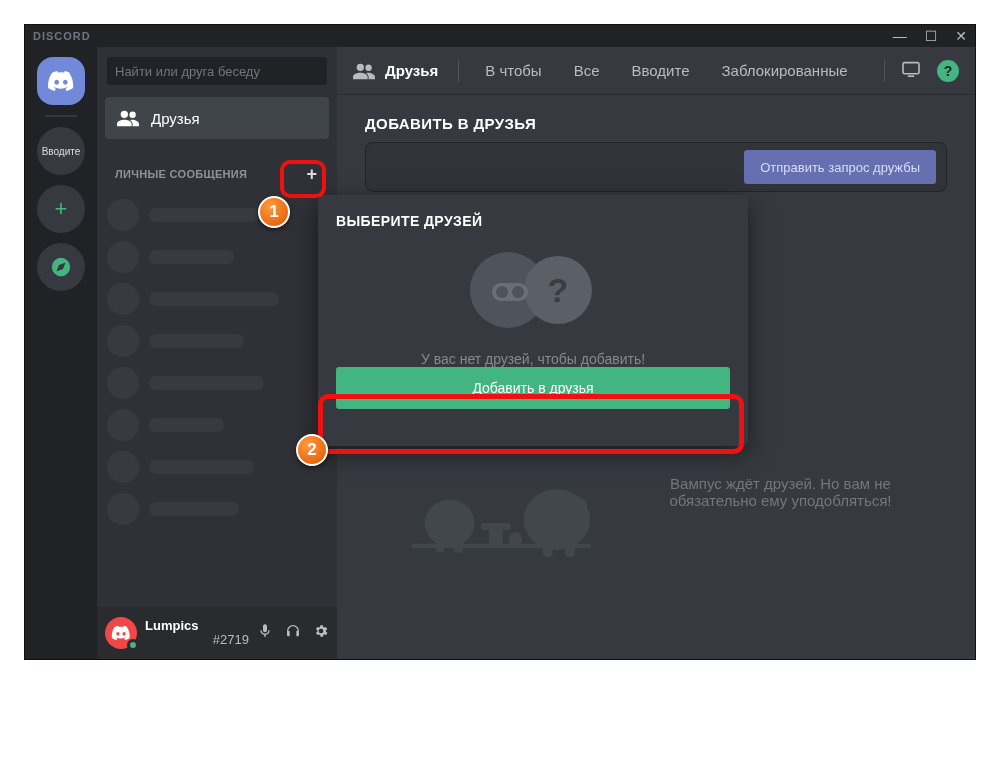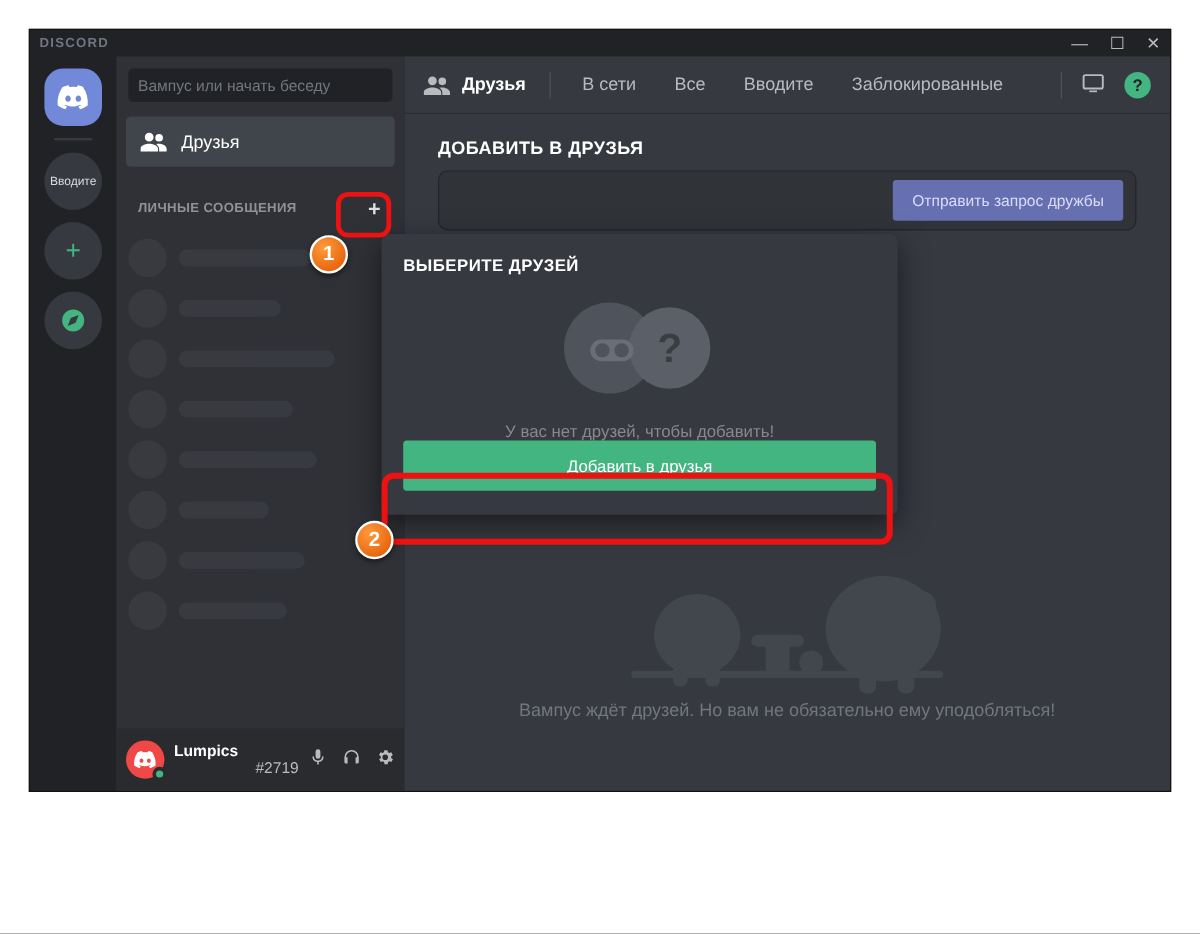--- a/index.html
+++ b/index.html
@@ -41,23 +41,23 @@
 .top-nav .sep { width: 1px; height: 22px; background: #4f545c; }
 .nav-tab { cursor: pointer; padding: 2px 6px; border-radius: 4px; }
 .nav-right { margin-left: auto; display: flex; align-items: center; gap: 16px; }
 .nav-right .help { width: 22px; height: 22px; border-radius: 50%; background: #43b581; color: #202225; display: flex; align-items: center; justify-content: center; font-weight: 700; font-size: 14px; }
 .main-content { flex: 1; padding: 20px 28px; position: relative; overflow: hidden; }
 .add-title { color: #fff; font-size: 15px; font-weight: 700; letter-spacing: 0.4px; margin-bottom: 10px; }
 .add-sub { color: #b9bbbe; font-size: 14px; margin-bottom: 18px; }
 .add-input-row { height: 50px; background: #303338; border: 1px solid #222428; border-radius: 8px; display: flex; align-items: center; padding: 0 10px 0 14px; }
 .add-input-row input { flex: 1; background: transparent; border: none; color: #dcddde; font-size: 14px; outline: none; }
 .send-btn { height: 34px; padding: 0 16px; background: #6670b0; color: #d9dcfb; font-size: 13px; border: none; border-radius: 3px; cursor: pointer; }
-.empty-area { position: absolute; left: 0; right: 0; top: 230px; bottom: 0; display: flex; flex-direction: column; align-items: center; justify-content: center; color: #72767d; font-size: 15px; text-align: center; padding: 0 40px; }
+.empty-area { position: absolute; left: 0; right: 0; top: 230px; bottom: 0; display: flex; flex-direction: row; align-items: center; justify-content: center; color: #72767d; font-size: 15px; text-align: center; padding: 0 40px; }
 .empty-illus { width: 360px; height: 200px; opacity: 0.5; }
-.popover { position: absolute; left: 318px; top: 195px; width: 430px; background: #36393f; border-radius: 6px; box-shadow: 0 8px 24px rgba(0,0,0,0.5); padding: 18px 18px 20px 18px; z-index: 20; }
+.popover { position: absolute; left: 318px; top: 195px; width: 430px; background: #36393f; border-radius: 6px; box-shadow: 0 8px 24px rgba(0,0,0,0.5); padding: 18px 18px 37px 18px; z-index: 20; }
 .popover-title { color: #fff; font-size: 14px; font-weight: 700; letter-spacing: 0.4px; margin-bottom: 18px; }
 .popover-illus { display: flex; justify-content: center; margin: 10px 0 18px 0; }
 .popover-msg { color: #87898c; font-size: 14px; text-align: center; }
 .popover-btn { width: 100%; height: 42px; background: #43b581; color: #fff; font-size: 14px; border: none; border-radius: 3px; cursor: pointer; }
 .annot-box-1 { position: absolute; left: 280px; top: 160px; width: 46px; height: 38px; border: 4px solid #e11; border-radius: 10px; z-index: 30; pointer-events: none; }
 .annot-box-2 { position: absolute; left: 318px; top: 394px; width: 426px; height: 60px; border: 5px solid #e11; border-radius: 10px; z-index: 30; pointer-events: none; }
 .annot-badge { position: absolute; width: 32px; height: 32px; border-radius: 50%; background: radial-gradient(circle at 35% 30%, #ff9a3a, #e05500); border: 2px solid #fff; color: #fff; font-weight: 700; font-size: 17px; display: flex; align-items: center; justify-content: center; z-index: 31; box-shadow: 0 2px 4px rgba(0,0,0,0.5); pointer-events: none; }
 .annot-1 { left: 258px; top: 196px; }
 .annot-2 { left: 296px; top: 434px; }
 </style>
@@ -87,21 +87,21 @@
       <div class="rail-item" style="font-size:10px;">Вводите</div>
       <div class="rail-item rail-add">+</div>
       <div class="rail-item rail-explore">
         <svg width="22" height="22" viewBox="0 0 24 24" fill="#43b581">
             <path d="M12 2a10 10 0 1 0 0 20 10 10 0 0 0 0-20zm2.2 12.2L7 17l2.8-7.2L17 7l-2.8 7.2z"></path>
           </svg>
       </div>
     </div>
 
     <div class="channel-col">
-      <div class="search-box">Вампус или начать беседу</div>
+      <div class="search-box">Найти или друга беседу</div>
       <div class="friends-row">
         <svg width="22" height="18" viewBox="0 0 24 18" fill="#fff">
             <path d="M8 9a4 4 0 1 0 0-8 4 4 0 0 0 0 8zm0 2c-3 0-8 1.5-8 4.5V18h16v-2.5C16 12.5 11 11 8 11zm9-2a3.5 3.5 0 1 0 0-7 3.5 3.5 0 0 0 0 7zm0 2c-.8 0-1.7.1-2.6.35 1.6 1.15 2.6 2.65 2.6 4.15V18h7v-2.5c0-2.7-4.5-4.5-7-4.5z"></path>
           </svg>
         <span>Друзья</span>
       </div>
       <div class="dm-header">
         <span>ЛИЧНЫЕ СООБЩЕНИЯ</span>
         <span class="dm-plus">+</span>
       </div>
@@ -166,21 +166,21 @@
 
     <div class="main-col">
       <div class="top-nav">
         <div class="nav-friends">
           <svg width="22" height="18" viewBox="0 0 24 18" fill="#b9bbbe">
               <path d="M8 9a4 4 0 1 0 0-8 4 4 0 0 0 0 8zm0 2c-3 0-8 1.5-8 4.5V18h16v-2.5C16 12.5 11 11 8 11zm9-2a3.5 3.5 0 1 0 0-7 3.5 3.5 0 0 0 0 7zm0 2c-.8 0-1.7.1-2.6.35 1.6 1.15 2.6 2.65 2.6 4.15V18h7v-2.5c0-2.7-4.5-4.5-7-4.5z"></path>
             </svg>
           <span>Друзья</span>
         </div>
         <div class="sep"></div>
-        <div class="nav-tab">В сети</div>
+        <div class="nav-tab">В чтобы</div>
         <div class="nav-tab">Все</div>
         <div class="nav-tab">Вводите</div>
         <div class="nav-tab">Заблокированные</div>
         <div class="nav-right">
           <div class="sep"></div>
           <span><svg width="20" height="16" viewBox="0 0 24 20" fill="#b9bbbe">
                 <rect x="2" y="2" width="20" height="14" rx="2" stroke="#b9bbbe" stroke-width="2" fill="none"></rect>
                 <rect x="8" y="18" width="8" height="2"></rect>
               </svg></span>
           <span class="help">?</span>

